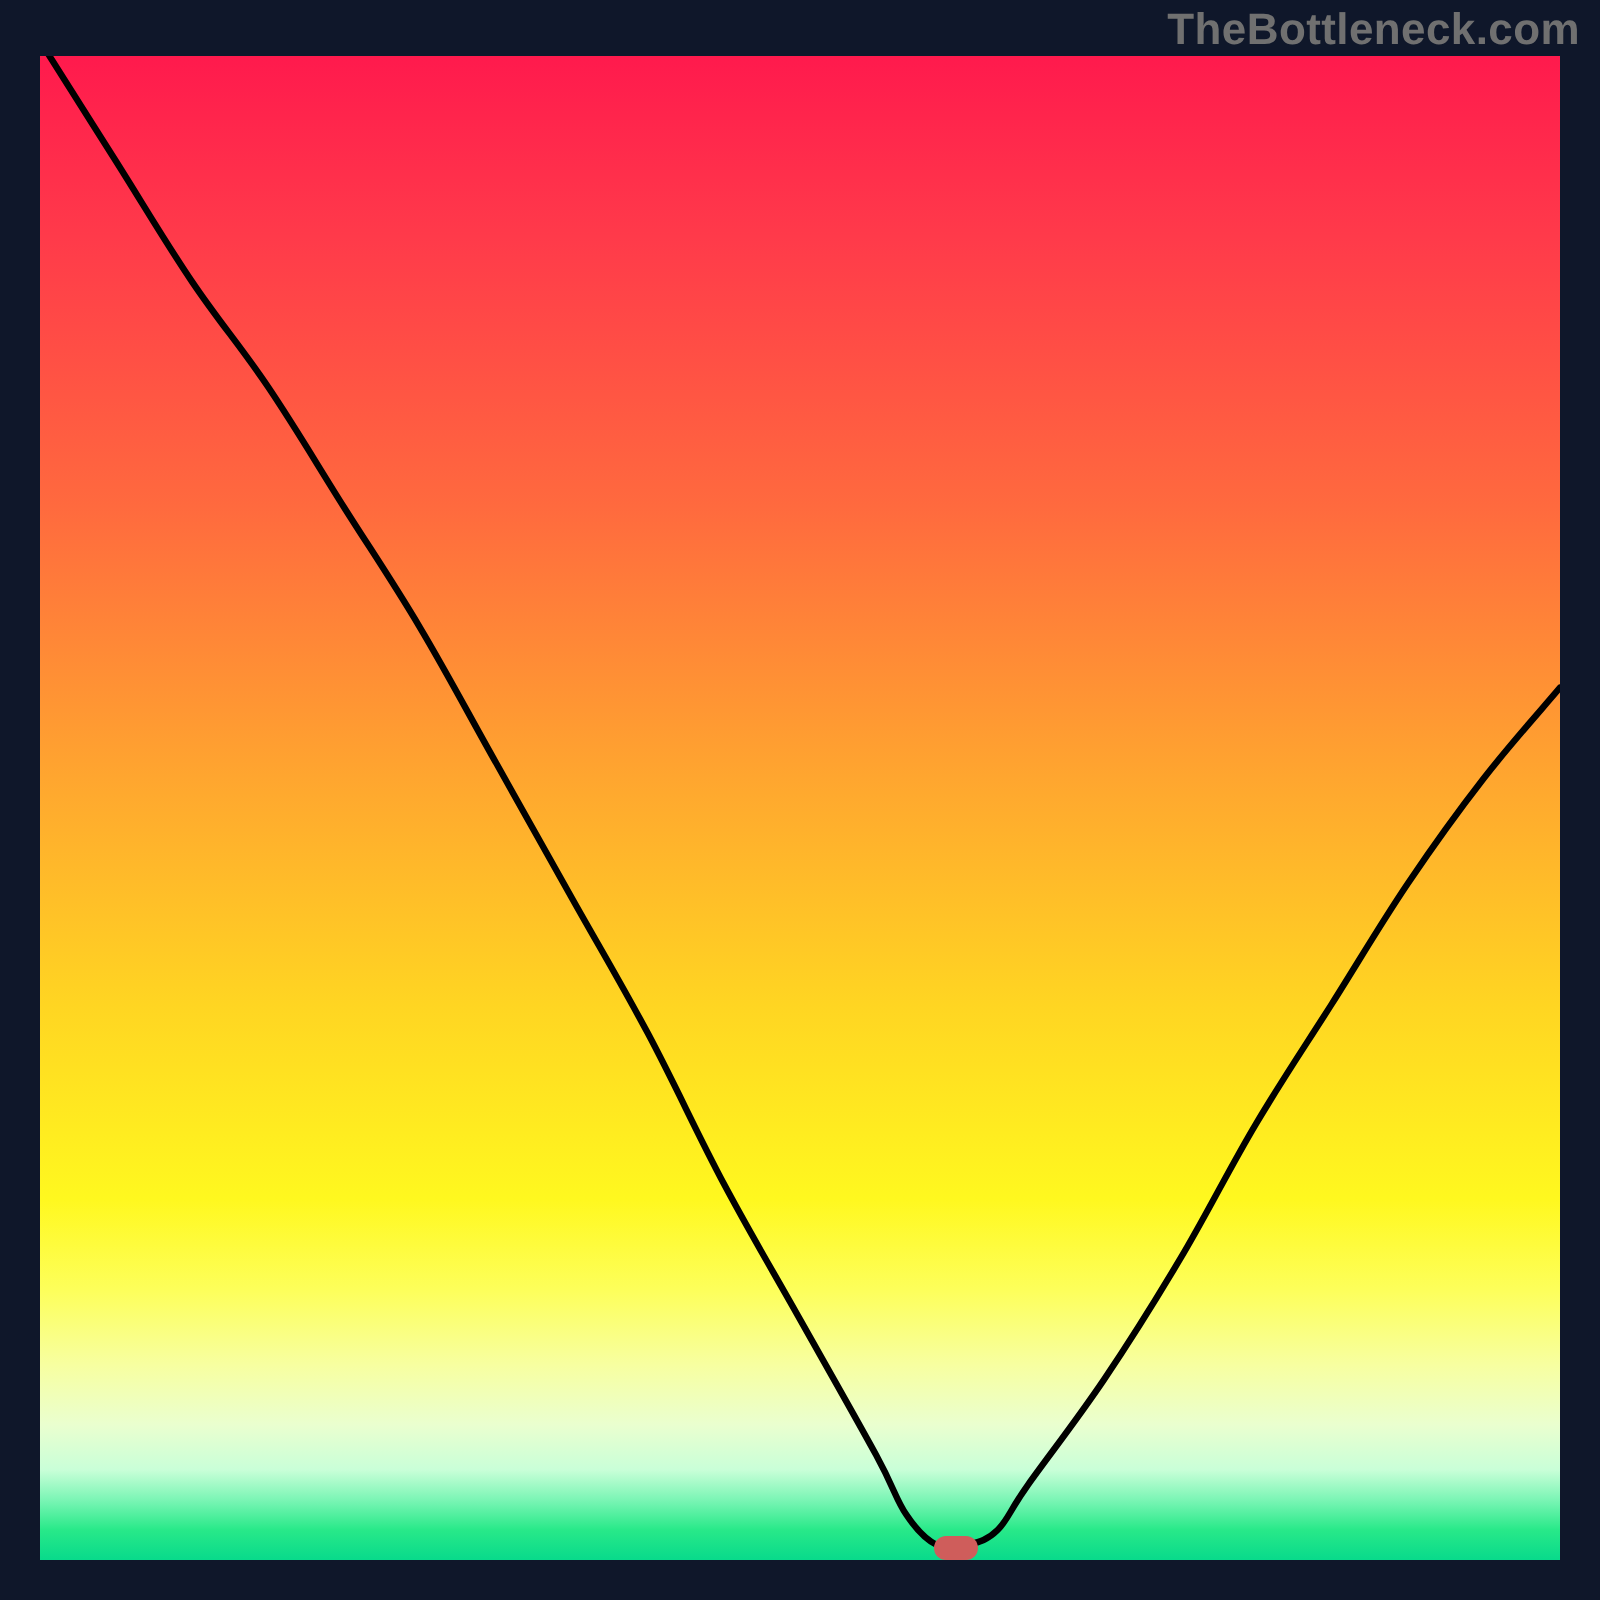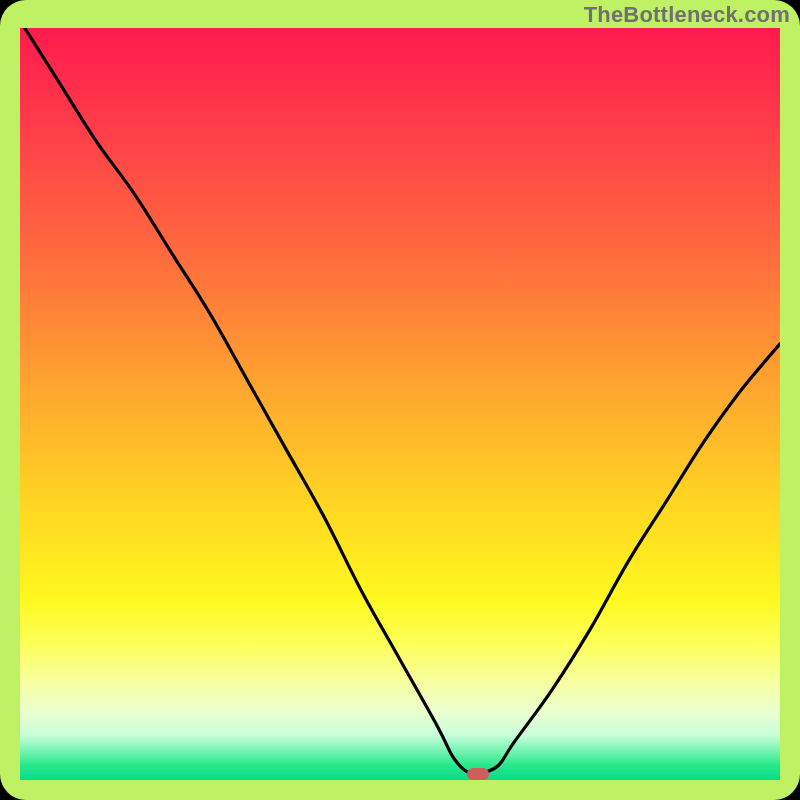--- a/index.html
+++ b/index.html
@@ -8,22 +8,21 @@
     background: #000;
     width: 800px;
     height: 800px;
     overflow: hidden;
     font-family: Arial, Helvetica, sans-serif;
   }
   .frame {
     position: relative;
     width: 800px;
     height: 800px;
-    background: #bef264;
-    border-radius: 26px;
+    background: #0f172a;
   }
   .watermark {
     position: absolute;
     top: 2px;
     right: 10px;
     font-size: 22px;
     font-weight: 600;
     color: #707070;
     letter-spacing: 0.2px;
     z-index: 10;

